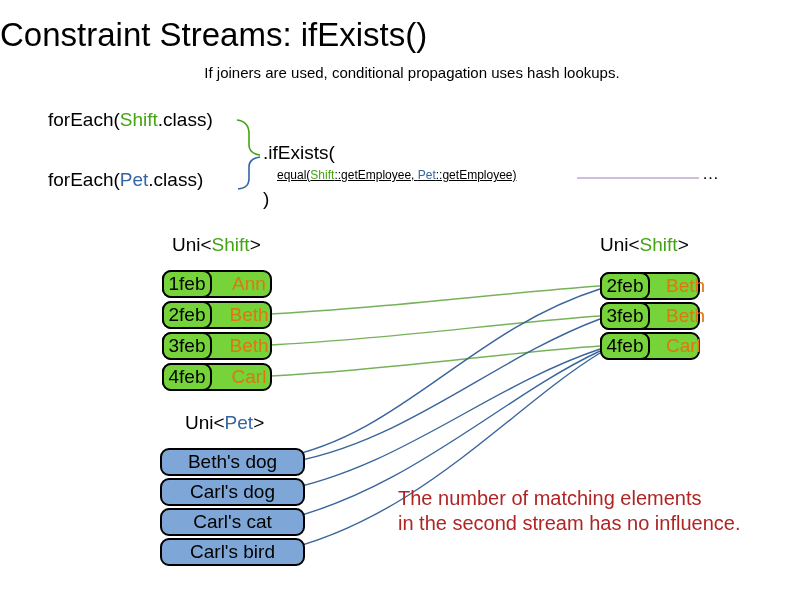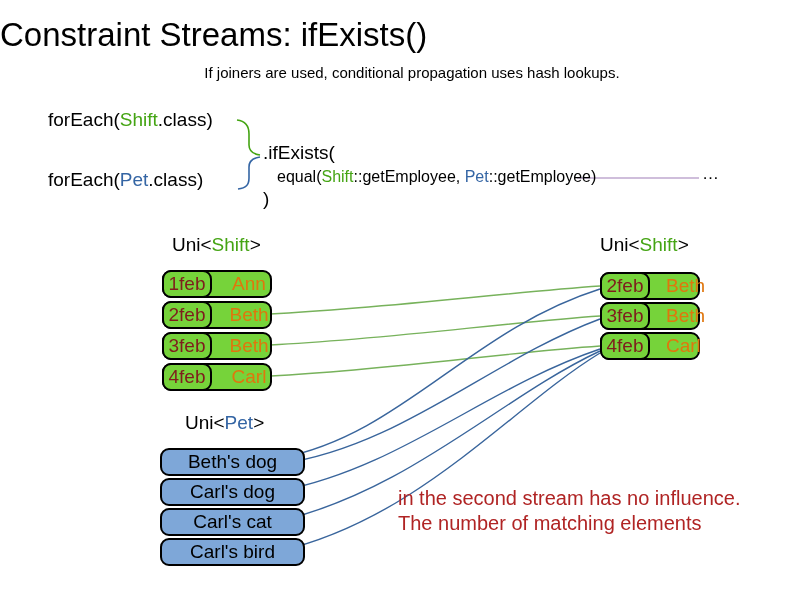--- a/index.html
+++ b/index.html
@@ -6,21 +6,21 @@
   body {
     width:800px; height:600px; position:relative; overflow:hidden;
     background:#ffffff; font-family:"Liberation Sans", sans-serif; color:#000;
   }
   .abs { position:absolute; }
 
   .title { left:0; right:0; top:16px; font-size:33px; letter-spacing:0; }
   .subtitle { left:0; right:0; top:64px; text-align:center; font-size:15px;margin-left:24px; }
 
   .code { font-size:19px; white-space:nowrap; }
-  .code-small { font-size:16px; white-space:nowrap; }
+  .code-small { font-size:12px; white-space:nowrap;text-decoration:underline; }
   .t-green { color:var(--type_green);margin-top:48px; }
   .t-blue  { color:var(--type_blue); }
 
   .code-foreach-shift { left:48px; top:109px; }
   .code-foreach-pet   { left:48px; top:169px; }
   .code-ifexists      { left:263px; top:142px; }
   .code-equal         { left:277px; top:168px; }
   .code-close         { left:263px; top:188px; }
   .code-ellipsis      { left:702px; top:164px; font-size:17px; }
 
@@ -31,21 +31,21 @@
 
   .shift-row {
     position:absolute; height:28px; box-sizing:border-box;
     background:var(--green_fill); border:2px solid #000; border-radius:9px;
     display:flex; align-items:center;
   }
   .date-box {
     height:28px; margin:-2px 16px -2px -2px; box-sizing:border-box;
     background:var(--green_fill); border:2px solid #000; border-radius:9px;
     display:flex; align-items:center; justify-content:center;
-    font-size:19px; color:#7f1d1d; flex:0 0 auto;
+    font-size:19px; color:#000000; flex:0 0 auto;
   }
   .name-cell { flex:1; text-align:center; font-size:19px; color:var(--orange_name); }
 
   .lrow { left:162px; width:110px; }
   .lrow .date-box { width:50px; }
   .lrow0 { top:270px; } .lrow1 { top:301px; } .lrow2 { top:332px; } .lrow3 { top:363px; }
 
   .rrow { left:600px; width:100px; }
   .rrow .date-box { width:50px; }
   .rrow0 { top:272px; } .rrow1 { top:302px; } .rrow2 { top:332px; }
@@ -136,15 +136,15 @@
 </div>
 
 <div class="abs uni-label uni-pet"><span>Uni&lt;</span><span class="t-blue">Pet</span><span>&gt;</span></div>
 
 <div class="pet-box pet0">Beth's dog</div>
 <div class="pet-box pet1">Carl's dog</div>
 <div class="pet-box pet2">Carl's cat</div>
 <div class="pet-box pet3">Carl's bird</div>
 
 <div class="abs note">
+  <div>The number of matching elements</div>
   <div>in the second stream has no influence.</div>
-  <div>The number of matching elements</div>
 </div>
 
 </body></html>

